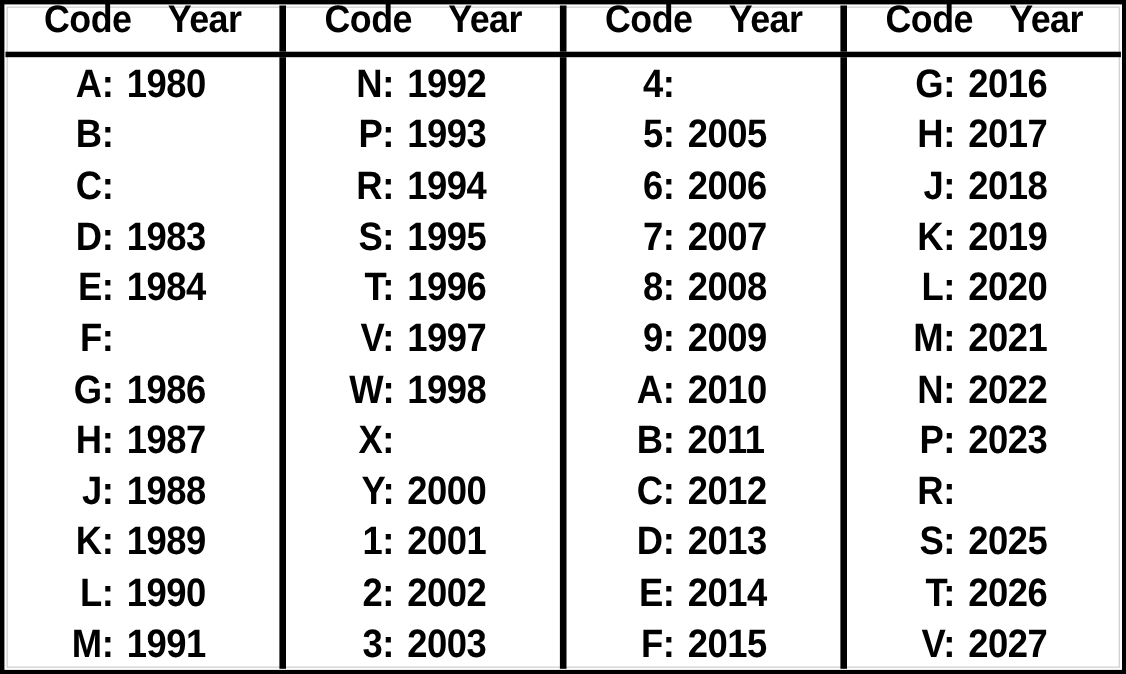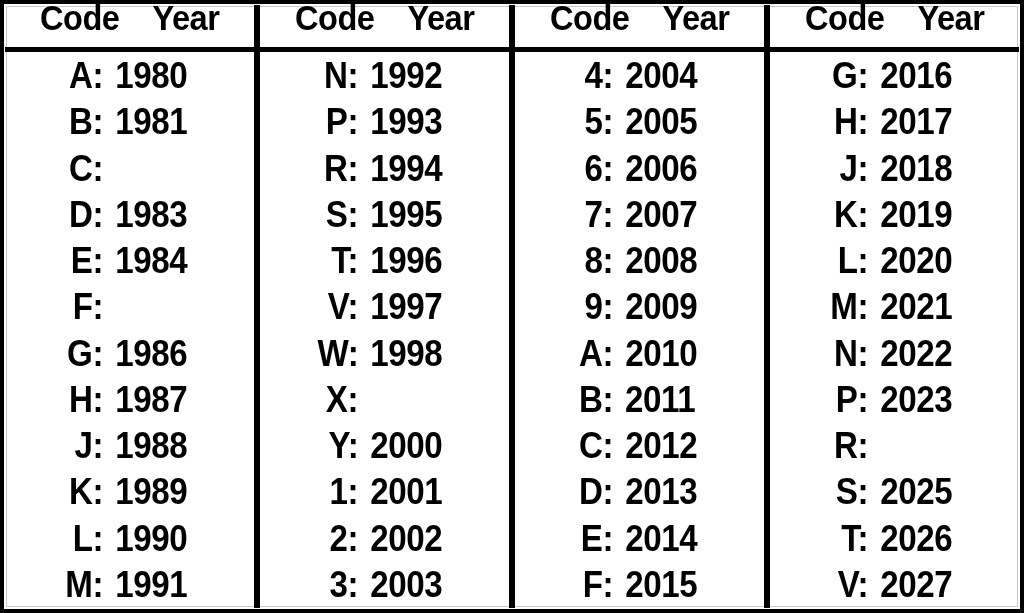--- a/index.html
+++ b/index.html
@@ -165,21 +165,20 @@
 
     <div class="body-rows">
       <div class="col">
         <div class="col-body">
             <div class="row">
               <div class="cell-code"><span>A:</span></div>
               <div class="cell-year"><span>1980</span></div>
             </div>
             <div class="row">
               <div class="cell-code"><span>B:</span></div>
-              <div class="cell-year"><span>1981</span></div>
             </div>
             <div class="row">
               <div class="cell-code"><span>C:</span></div>
             </div>
             <div class="row">
               <div class="cell-code"><span>D:</span></div>
               <div class="cell-year"><span>1983</span></div>
             </div>
             <div class="row">
               <div class="cell-code"><span>E:</span></div>
@@ -262,21 +261,20 @@
             <div class="row">
               <div class="cell-code"><span>3:</span></div>
               <div class="cell-year"><span>2003</span></div>
             </div>
           </div>
       </div>
       <div class="col">
         <div class="col-body">
             <div class="row">
               <div class="cell-code"><span>4:</span></div>
-              <div class="cell-year"><span>2004</span></div>
             </div>
             <div class="row">
               <div class="cell-code"><span>5:</span></div>
               <div class="cell-year"><span>2005</span></div>
             </div>
             <div class="row">
               <div class="cell-code"><span>6:</span></div>
               <div class="cell-year"><span>2006</span></div>
             </div>
             <div class="row">

